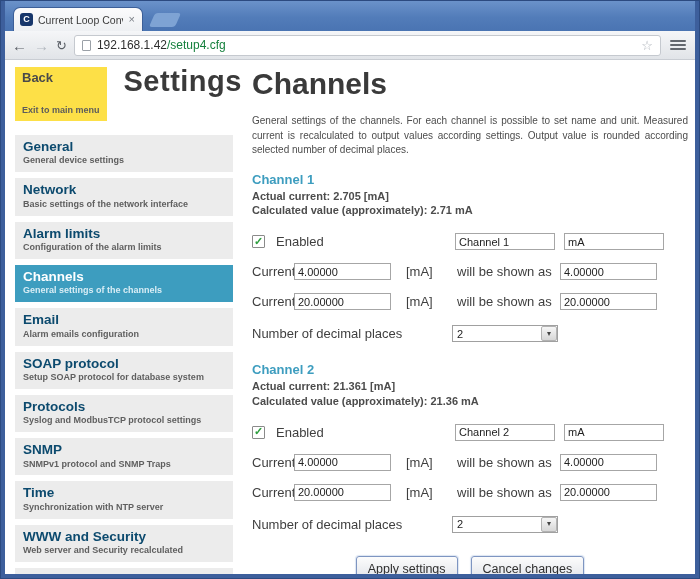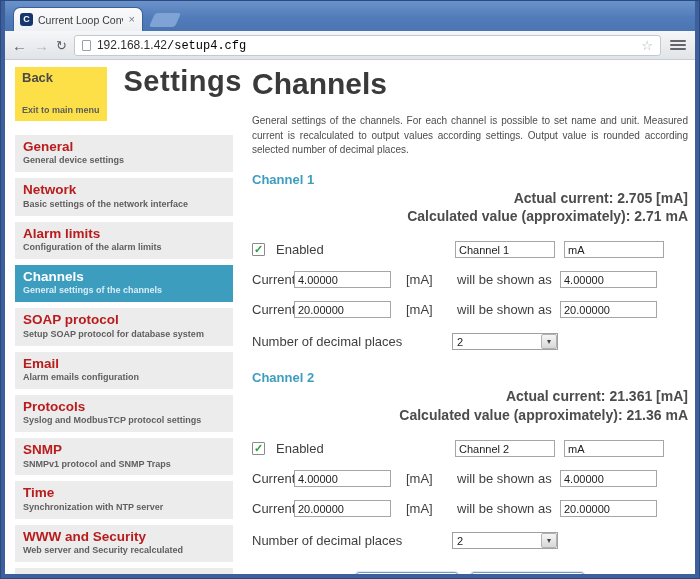--- a/index.html
+++ b/index.html
@@ -51,50 +51,50 @@
   .navbtn.disabled{ color:#b3b8bf; }
   .navbtn.reload{ font-size:13px; }
   .addressbar{
     flex:1; height:21px; background:#fff;
     border:1px solid #c5c9cf; border-radius:3px;
     display:flex; align-items:center; padding:0 7px; gap:6px;
   }
   .page-icon{ width:9px; height:11px; border:1px solid #9aa0a7; border-radius:1px; background:#fff; flex:0 0 9px; }
   .url{ font-size:12px; white-space:nowrap; }
   .url .host{ color:#2e2e2e; }
-  .url .path{ color:#000000;font-family:Liberation Mono, monospace; }
+  .url .path{ color:#15803d; }
   .star{ margin-left:auto; font-size:13px; color:#aeb3ba; line-height:1; }
   .menubtn{ width:20px; display:flex; flex-direction:column; gap:2px; padding:2px; }
   .menubtn i{ display:block; height:2px; background:#62676e; border-radius:1px; }
 
   
   .page{ flex:1 1 auto; background:#fff; overflow:hidden; display:flex; padding:7px 0 0 10px; }
 
   
   .sidebar{ width:218px; flex:0 0 218px; }
   .side-header{ display:flex; align-items:flex-start; }
   .back-btn{ width:96px; background:#fde047; padding:4px 7px 6px; cursor:pointer; }
   .back-btn .t{ font-size:13px; font-weight:bold; color:#4a4a4a; line-height:1.15; }
   .back-btn .s{ font-size:9px; font-weight:bold; color:#5c5c5c; white-space:nowrap;margin-top:19px; }
   .settings-h{ font-size:29px; font-weight:bold; color:#3a3a3a; margin-left:17px; margin-top:-2px; letter-spacing:.5px; }
   .menu{ margin-top:14px; }
   .mitem{ background:#ececec; padding:4px 8px 6px; margin-bottom:6px; cursor:pointer; }
-  .mitem .t{ font-size:13.5px; font-weight:bold; color:#b91c1c; line-height:1.15; }
+  .mitem .t{ font-size:13.5px; font-weight:bold; color:#0c4a6e; line-height:1.15; }
   .mitem .s{ font-size:9px; font-weight:bold; color:#5f5f5f; margin-top:1px; line-height:1.2; }
   .mitem.selected{ background:#3d9dbf; }
   .mitem.selected .t{ color:#ffffff; }
   .mitem.selected .s{ color:#d9edf5; }
 
   
   .content{ margin-left:19px; width:436px; }
   .content h1{ font-size:30px; font-weight:bold; color:#3a3a3a; }
   .desc{ margin-top:13px; font-size:10px; font-weight:normal; color:#4c4c4c; line-height:1.45; text-align:justify; }
   .channel{ margin-top:14px; }
   .channel h2{ font-size:13px; font-weight:bold; color:#3d9dbf; margin-bottom:2px; }
-  .info{ font-size:14px; font-weight:bold; color:#4c4c4c; line-height:1.35;text-align:right; }
+  .info{ font-size:11px; font-weight:bold; color:#4c4c4c; line-height:1.35; }
 
   .erow{ display:grid; grid-template-columns:24px 179px 100px 9px 100px; align-items:center; margin-top:15px; }
   .frow{ display:grid; grid-template-columns:42px 103px 60px 103px 100px; align-items:center; margin-top:13px; }
   .drow{ display:grid; grid-template-columns:200px 106px; align-items:center; margin-top:15px; }
   .lbl{ font-size:13px; color:#3f3f3f; }
   .unit-lbl{ padding-left:9px; }
   input.txt{
     width:100%; height:17px; border:1px solid #a6a6a6; background:#fff;
     font-family:"Liberation Sans",sans-serif; font-size:11px; color:#222; padding:0 3px; outline:none;
   }
@@ -176,26 +176,26 @@
         </div>
         <div class="mitem">
           <div class="t">Alarm limits</div>
           <div class="s">Configuration of the alarm limits</div>
         </div>
         <div class="mitem selected">
           <div class="t">Channels</div>
           <div class="s">General settings of the channels</div>
         </div>
         <div class="mitem">
+          <div class="t">Email</div>
+          <div class="s">Alarm emails configuration</div>
+        </div>
+        <div class="mitem">
           <div class="t">SOAP protocol</div>
           <div class="s">Setup SOAP protocol for database system</div>
-        </div>
-        <div class="mitem">
-          <div class="t">Email</div>
-          <div class="s">Alarm emails configuration</div>
         </div>
         <div class="mitem">
           <div class="t">Protocols</div>
           <div class="s">Syslog and ModbusTCP protocol settings</div>
         </div>
         <div class="mitem">
           <div class="t">SNMP</div>
           <div class="s">SNMPv1 protocol and SNMP Traps</div>
         </div>
         <div class="mitem">

